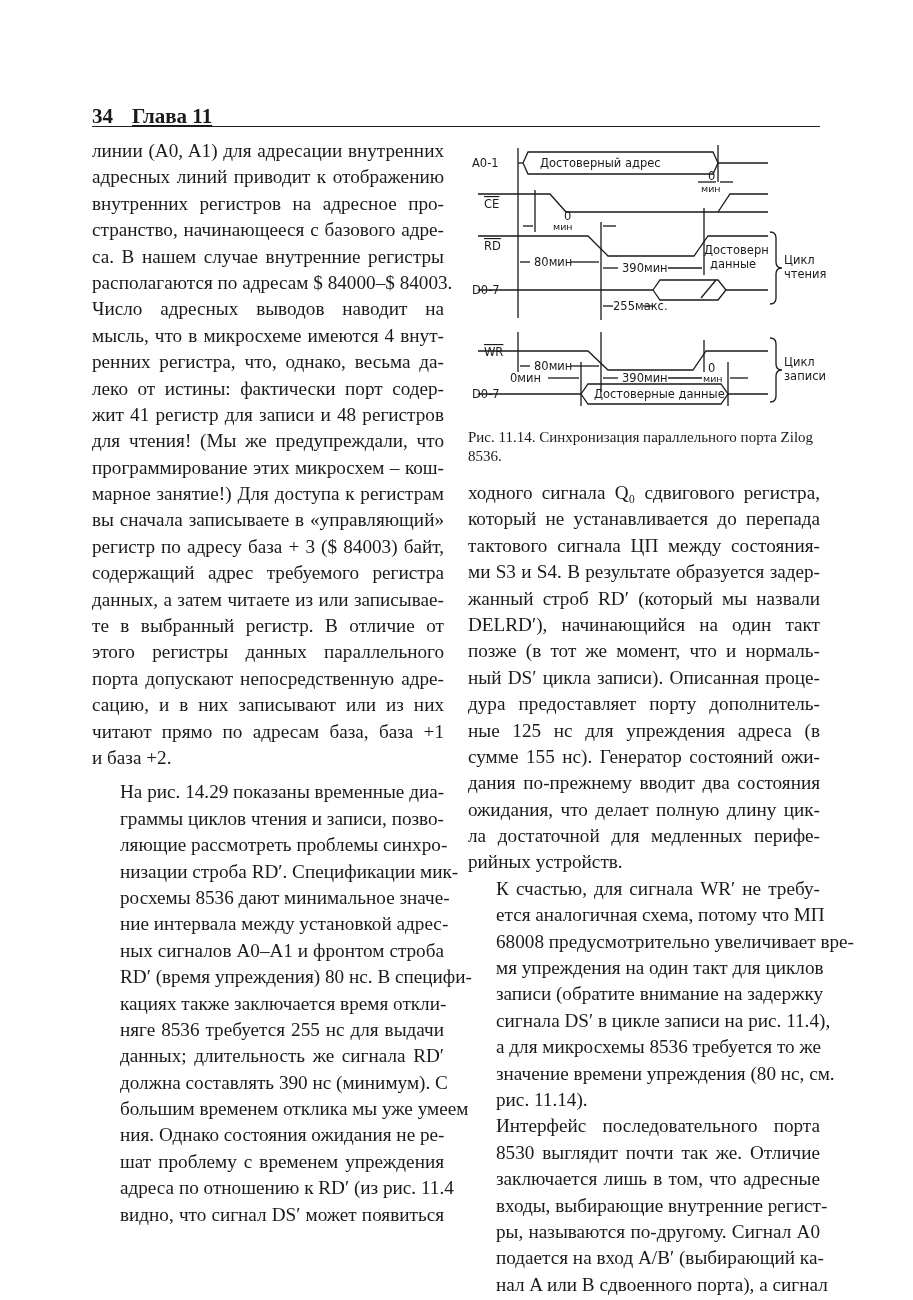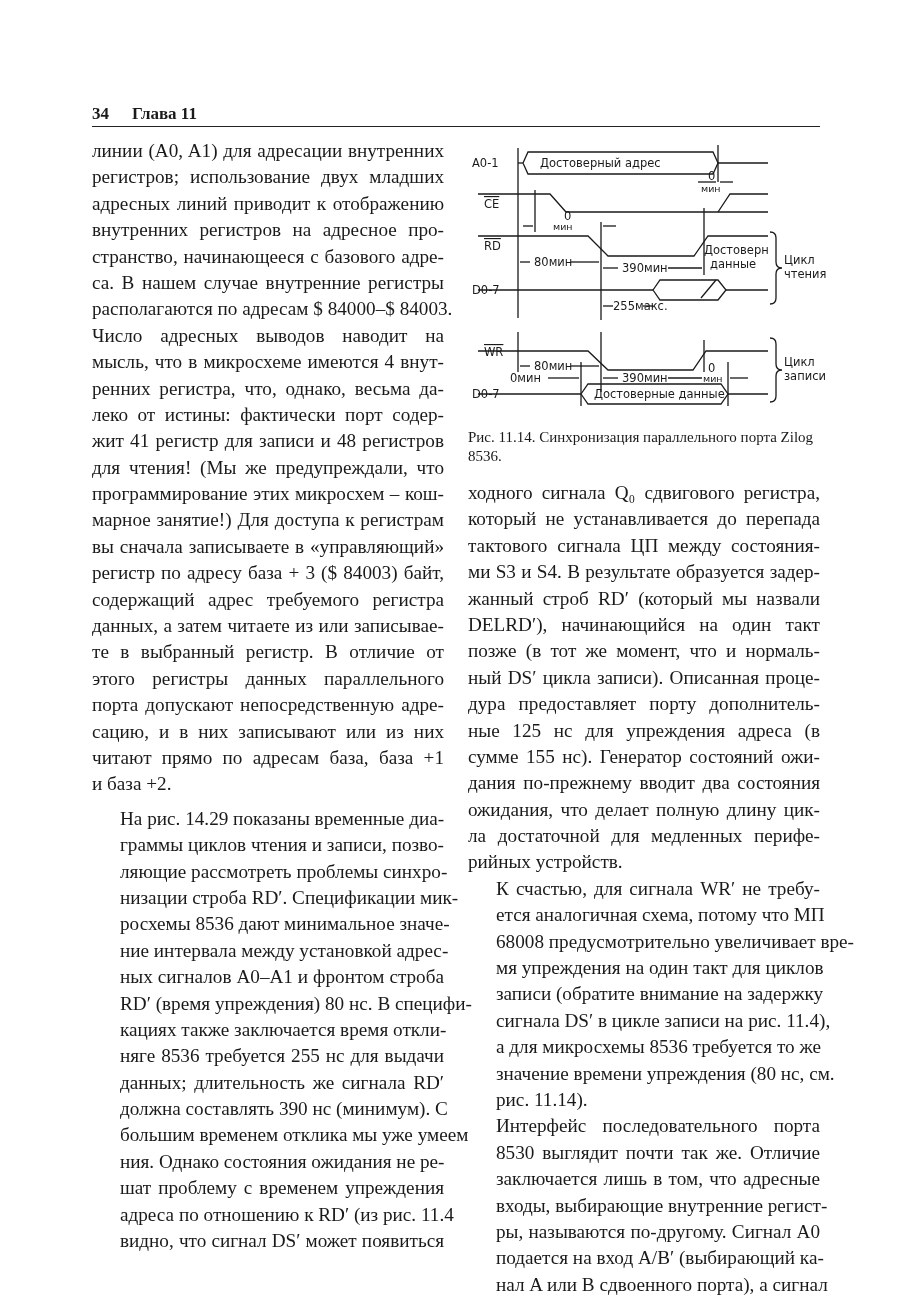--- a/index.html
+++ b/index.html
@@ -1,19 +1,19 @@
 <!DOCTYPE html>
 <html><head>
 <meta charset="utf-8">
 <style>
   html, body { margin:0; padding:0; background:#ffffff; }
   body { width:913px; height:1300px; position:relative; overflow:hidden; font-family:"Liberation Serif","DejaVu Serif",serif; color:#1a1a1a; }
   .header { position:absolute; left:92px; top:104px; width:728px; height:22px; border-bottom:1.5px solid #222; }
-  .header .pg { position:absolute; left:0; top:0; font-weight:bold; font-size:17px; }
-  .header .ch { position:absolute; left:40px; top:0; font-weight:bold; font-size:17px; }
+  .header .pg { position:absolute; left:0; top:0; font-weight:bold; font-size:21px; }
+  .header .ch { position:absolute; left:40px; top:0; font-weight:bold; font-size:21px;text-decoration:underline; }
   .col { position:absolute; font-size:19.2px; line-height:26.4px; text-align:justify; }
   .col p { margin:0; }
   .col .ind { text-indent:28px; }
   .col-left { left:92px; top:138px; width:352px; }
   .col-right-bottom { left:468px; top:480px; width:352px; }
   .line { display:block; text-align:justify; text-align-last:justify; white-space:nowrap; height:26.4px; overflow:visible; }
   .line.last { text-align-last:left; }
   .figure { position:absolute; left:468px; top:140px; width:360px; height:270px; }
   .figure svg { position:absolute; left:0; top:0; }
   .fl { font-family:"DejaVu Sans","Liberation Sans",sans-serif; font-size:11.5px; fill:#1a1a1a; }
@@ -24,21 +24,20 @@
 <body>
 
 <div class="header">
   <span class="pg">34</span>
   <span class="ch">Глава 11</span>
 </div>
 
 <div class="col col-left">
   <p id="lp1">
       <span class="line">линии (A0, A1) для адресации внутренних</span>
-      <span class="line">регистров; использование двух младших</span>
       <span class="line">адресных линий приводит к отображению</span>
       <span class="line">внутренних регистров на адресное про-</span>
       <span class="line">странство, начинающееся с базового адре-</span>
       <span class="line">са. В нашем случае внутренние регистры</span>
       <span class="line">располагаются по адресам $ 84000–$ 84003.</span>
       <span class="line">Число адресных выводов наводит на</span>
       <span class="line">мысль, что в микросхеме имеются 4 внут-</span>
       <span class="line">ренних регистра, что, однако, весьма да-</span>
       <span class="line">леко от истины: фактически порт содер-</span>
       <span class="line">жит 41 регистр для записи и 48 регистров</span>

